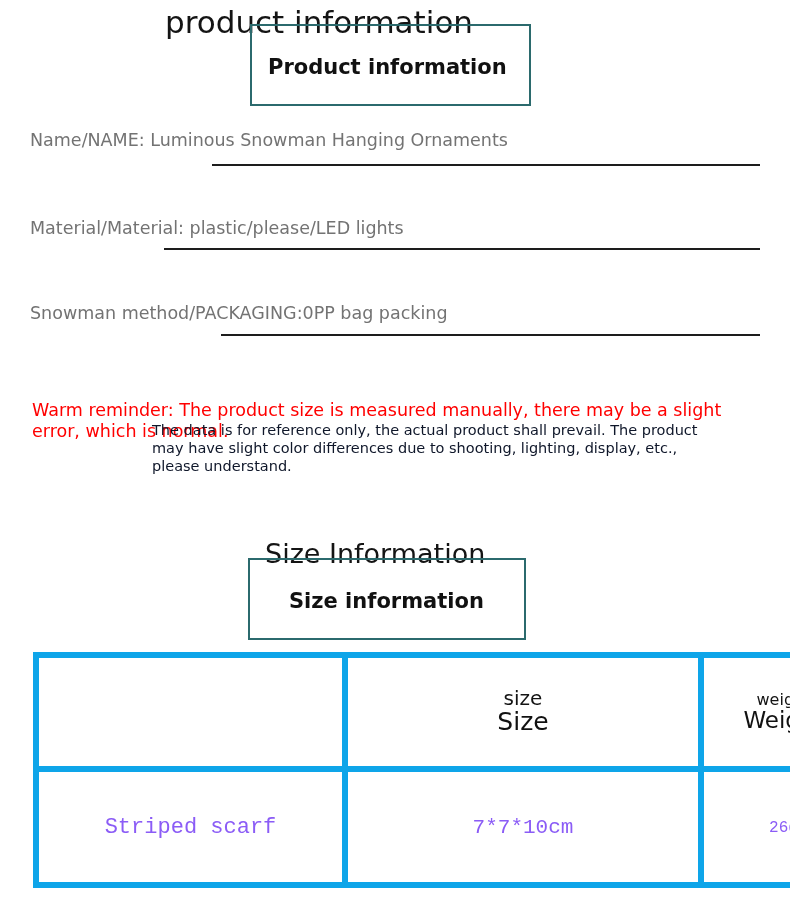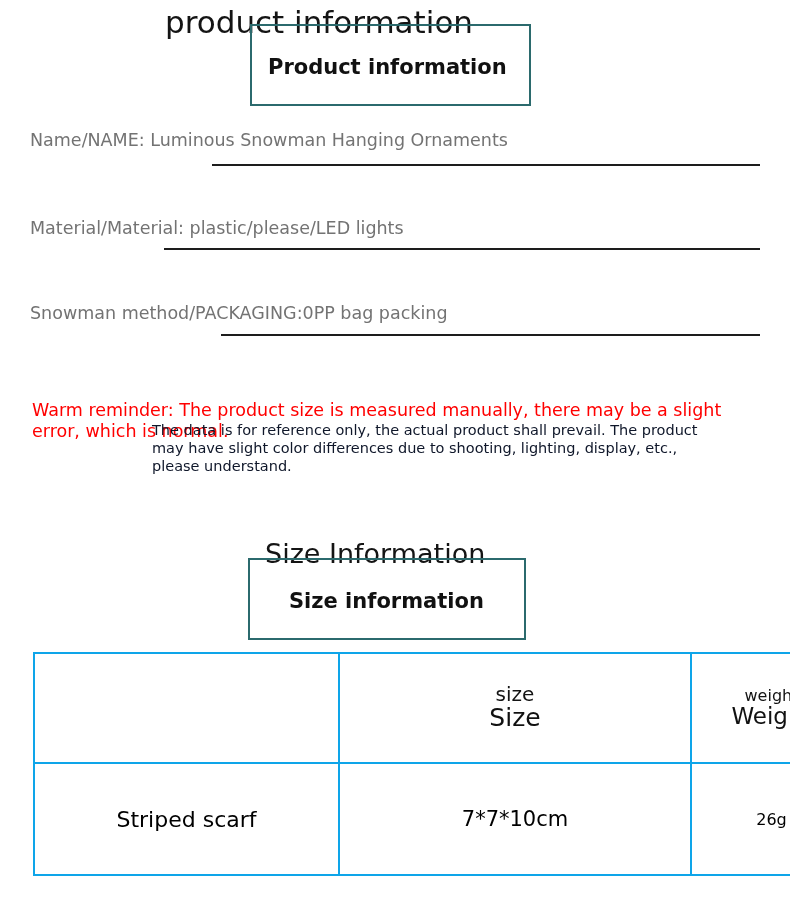--- a/index.html
+++ b/index.html
@@ -83,21 +83,21 @@
   
   .size-table {
     position: absolute;
     left: 33px;
     top: 652px;
     width: 722px;
     border-collapse: collapse;
     table-layout: fixed;
   }
   .size-table td {
-    border: 2px solid #0ea5e9;
+    border: 6px solid #0ea5e9;
     text-align: center;
     vertical-align: middle;
     padding: 15px;
   }
   .col-name { width: 273px; }
   .col-size { width: 320px; }
   .col-weight { width: 129px; }
 
   .row-head td { height: 78px; }
   .row-body td { height: 80px; }
@@ -116,21 +116,22 @@
   .head-large {
     display: block;
     font-size: 25px;
     color: #111111;
   }
   .head-large.weight-large {
     font-size: 23px;
   }
   .cell-text {
     font-size: 22px;
-    color: #000000;
+    color: #8b5cf6;
+    font-family: Liberation Mono, monospace;
   }
   .cell-text.size-val {
     font-size: 21px;
     font-weight: 500;
   }
   .cell-text.weight-val {
     font-size: 16px;
   }
 </style>
 </head>

